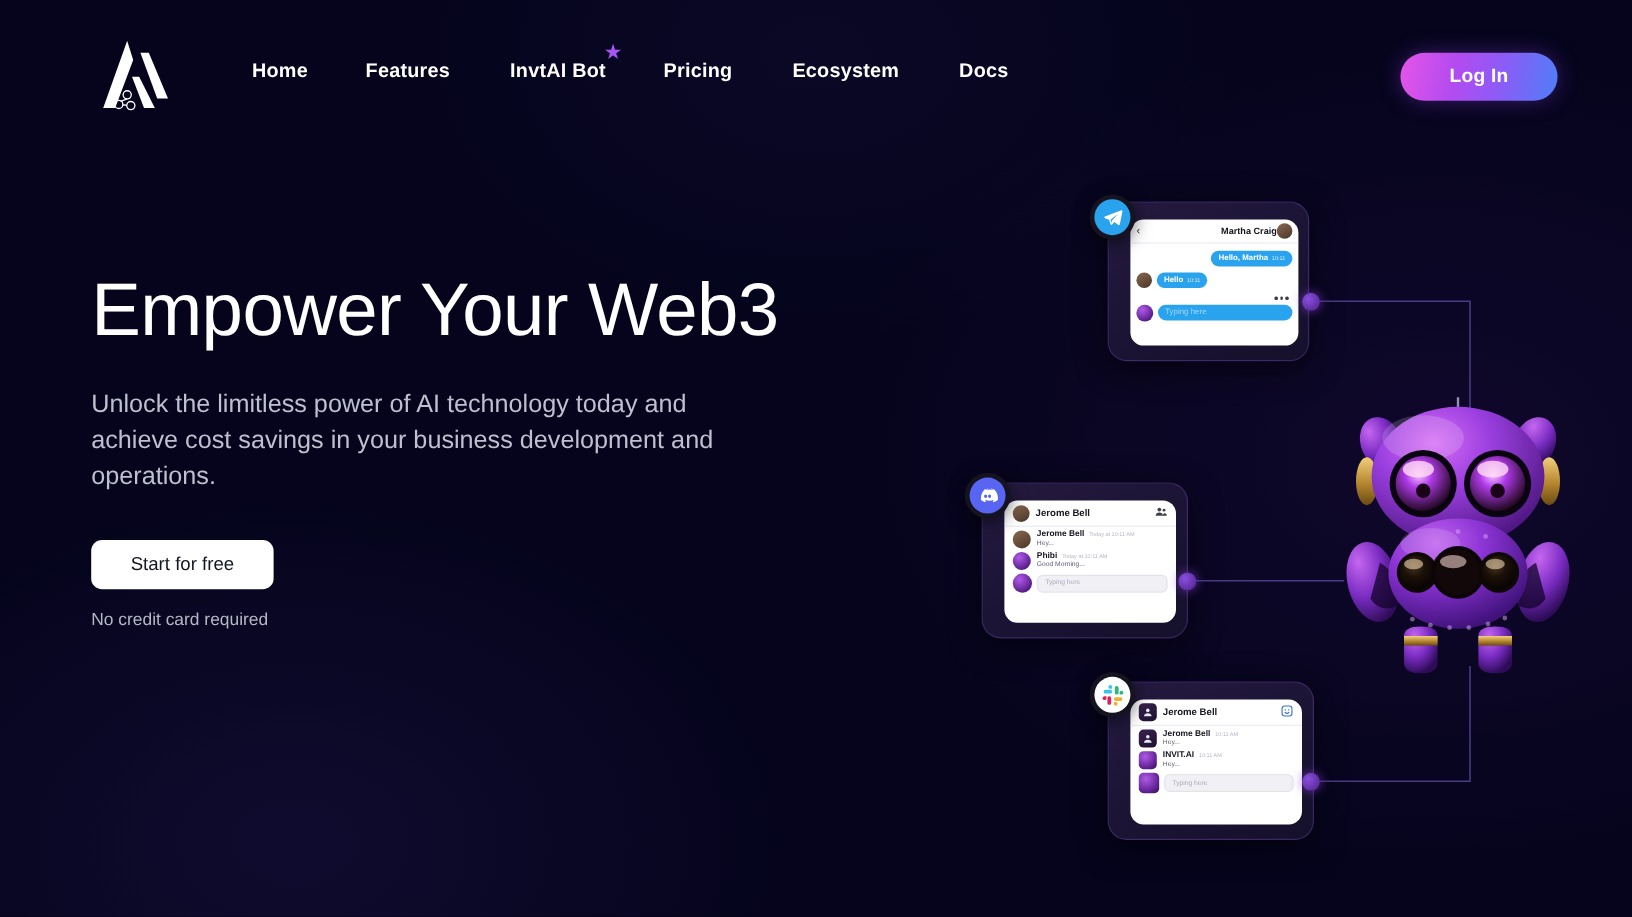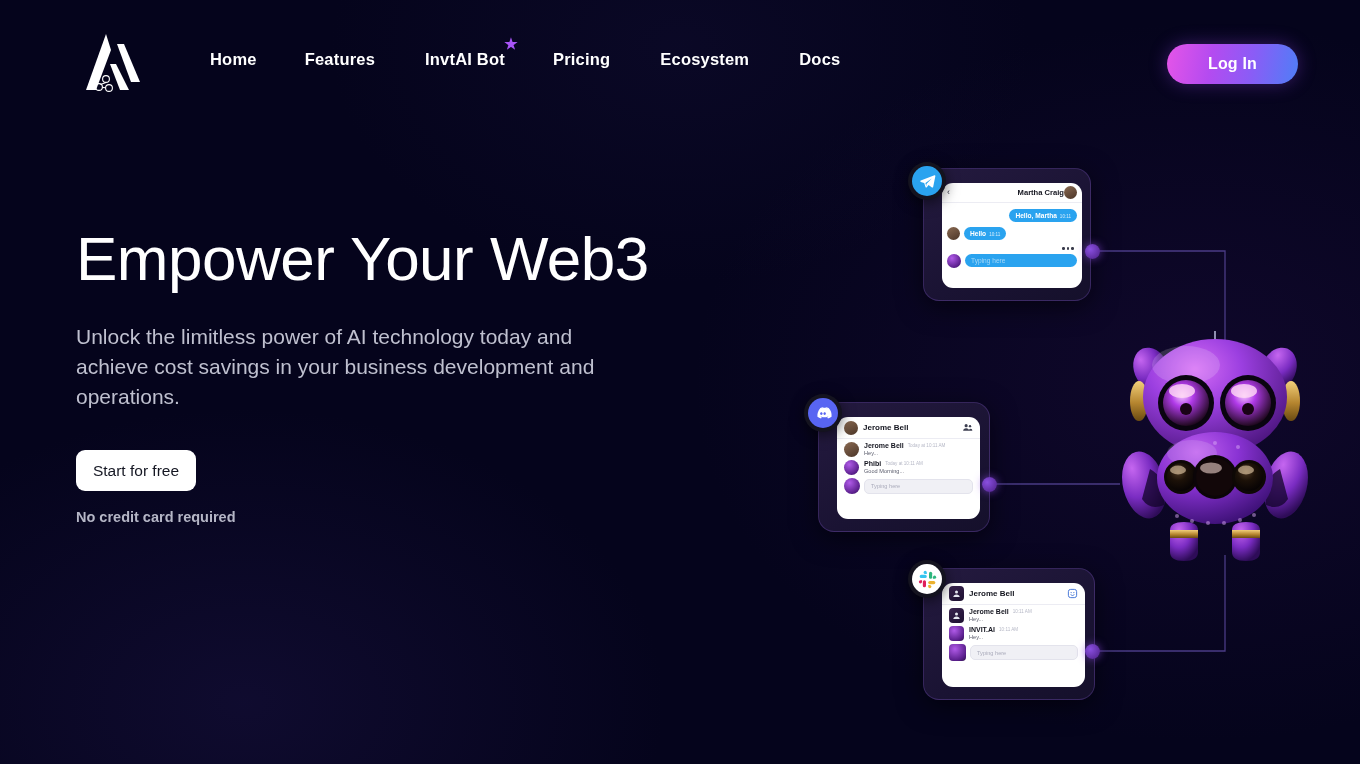--- a/index.html
+++ b/index.html
@@ -174,37 +174,37 @@
     margin-top: 26px;
     color: #bfc0cf;
     font-size: 21px;
     line-height: 30px;
     font-weight: 400;
     width: 520px;
   }
 
   .btn-start {
     margin-top: 38px;
-    width: 120px;
+    width: 152px;
     height: 41px;
     border-radius: 9px;
     border: none;
     background: #ffffff;
     color: #141622;
     font-size: 15.5px;
     font-weight: 400;
     font-family: "Liberation Sans", sans-serif;
     cursor: pointer;
   }
 
   .nocard {
     margin-top: 18px;
     color: #b5b6c6;
     font-size: 14.5px;
-    font-weight: 700;
+    font-weight: 400;
   }
 
   
   .illustration {
     position: absolute;
     left: 790px;
     top: 140px;
     width: 560px;
     height: 600px;
     z-index: 10;

